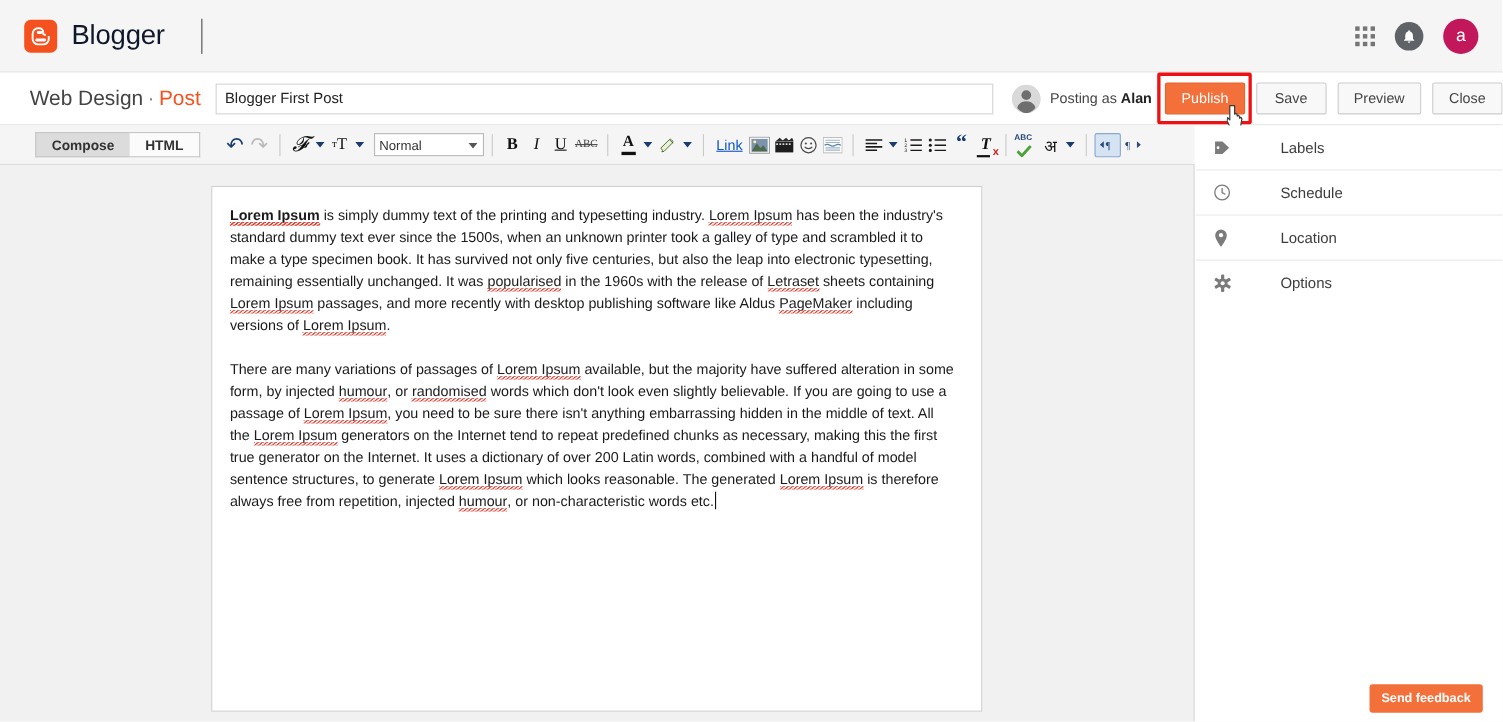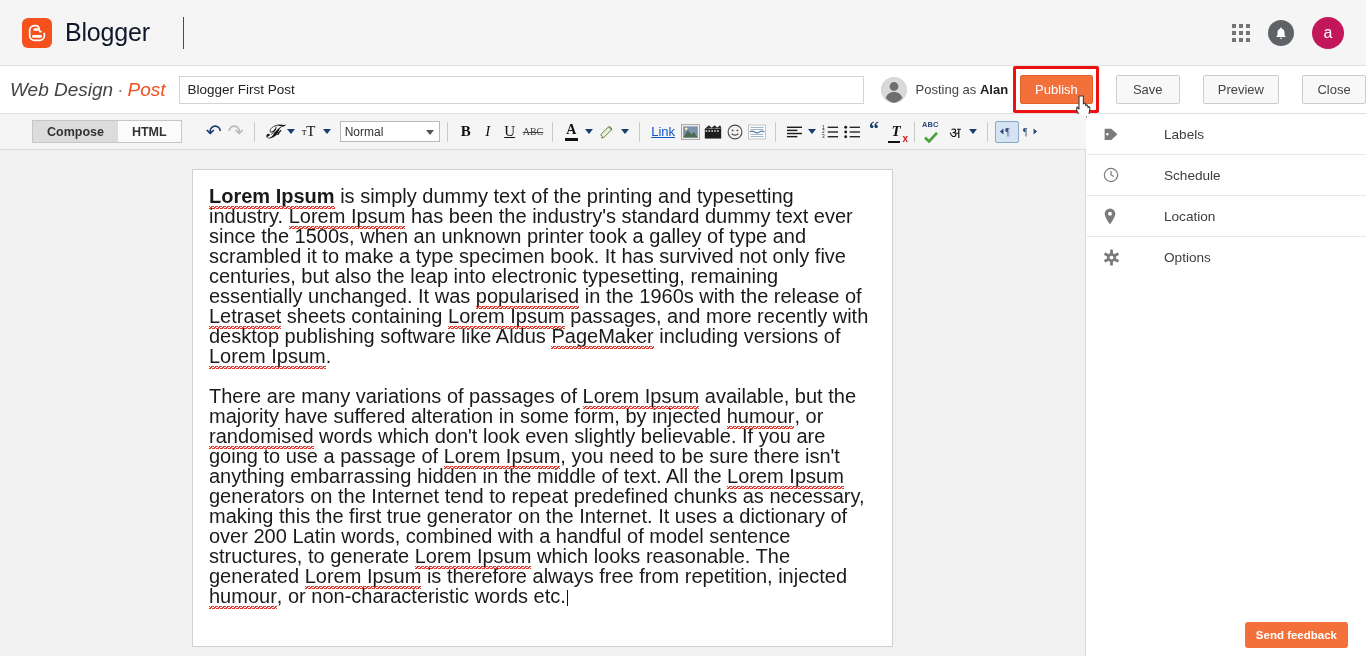--- a/index.html
+++ b/index.html
@@ -48,41 +48,41 @@
     font-family: "Liberation Sans", sans-serif;
   }
 
   
   .titlebar {
     position: absolute; left: 0; top: 66px; width: 1366px; height: 48px;
     background: #ffffff; border-bottom: 1px solid #e0e0e0;
     display: flex; align-items: center;
   }
   .blogname {
-    margin-left: 10px; font-size: 19px; color: #444; white-space: nowrap; font-style: italic;
+    margin-left: 27px; font-size: 19px; color: #444; white-space: nowrap;
   }
   .blogname .sep { color: #888; margin: 0 4px; }
   .blogname .post-word { color: #f4511e; }
   .title-input {
     margin-left: 13px; width: 715px; height: 28px;
     border: 1px solid #d4d4d4; background: #fff;
     font-size: 13.5px; color: #222; padding: 0 8px;
     font-family: "Liberation Sans", sans-serif;
     outline: none;
   }
   .posting-as { display:flex; align-items:center; margin-left: 17px; white-space: nowrap; }
   .avatar-small {
     width: 26px; height: 26px; border-radius: 50%; background: #d8d8d8;
     display:flex; align-items:flex-end; justify-content:center; overflow:hidden;
     flex:none;
   }
   .posting-text { margin-left: 9px; font-size: 13px; color: #444; }
   .posting-text b { color: #222; }
 
-  .btn-row { display:flex; align-items:center; margin-left: 12px; gap: 23px; }
+  .btn-row { display:flex; align-items:center; margin-left: 12px; gap: 10px; }
   .btn {
     height: 29px; min-width: 64px; padding: 0 14px;
     border: 1px solid #ccc; background: #f8f8f8; border-radius: 2px;
     font-size: 13px; color: #444; cursor: pointer;
     display:flex; align-items:center; justify-content:center;
     font-family: "Liberation Sans", sans-serif;
   }
   .btn-publish {
     background: #f4703a; border: 1px solid #e2622c; color: #fff;
     min-width: 72px;
@@ -146,21 +146,21 @@
   .editor-area {
     position: absolute; left: 0; top: 150px; width: 1086px; height: 506px;
     background: #f1f1f1; border-right: 1px solid #d8d8d8;
   }
   .paper {
     position: absolute; left: 192px; top: 19px; width: 701px; height: 478px;
     background: #fff; border: 1px solid #d0d0d0;
   }
   .paper-inner {
     padding: 16px 22px 0 16px;
-    font-size: 20px; line-height: 20px; color: #1a1a1a;
+    font-size: 13px; line-height: 20px; color: #1a1a1a;
     font-family: "Liberation Sans", sans-serif;
   }
   .paper-inner p { margin: 0 0 20px 0; }
   .sp { position: relative; display: inline; }
   .sp::after {
     content: ""; position: absolute; left: 0; right: 0; bottom: -2px; height: 3px;
     background-image: repeating-linear-gradient(135deg,#e03b2f 0,#e03b2f 1px,transparent 1px,transparent 2px,#e03b2f 2px,#e03b2f 3px,transparent 3px,transparent 4px);
     background-repeat: repeat-x;
     background-size: 4px 3px;
   }

